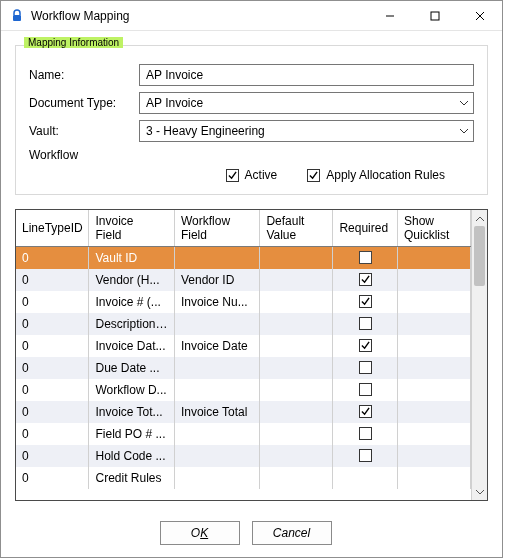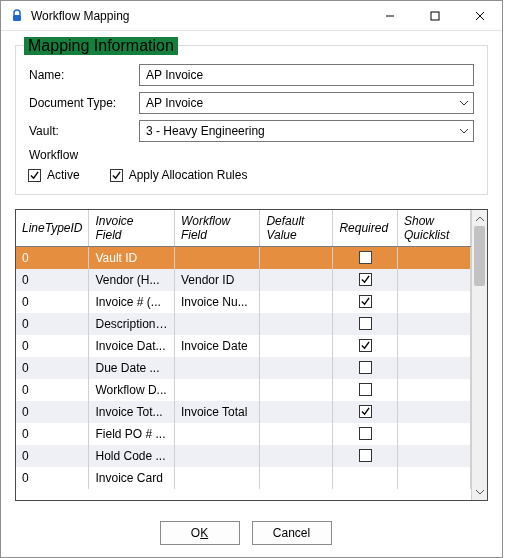--- a/index.html
+++ b/index.html
@@ -47,24 +47,24 @@
   }
   .groupbox {
     border: 1px solid #d9d9d9;
     padding: 12px 12px 12px 12px;
     position: relative;
     margin-top: 4px;
   }
   .group-title {
     position: absolute;
     top: -9px; left: 8px;
-    background: #15803d;
+    background: #bef264;
     padding: 0 4px;
     color: #000;
-    font-size: 16px;
+    font-size: 10px;
   }
   .form-row {
     display: flex;
     align-items: center;
     margin: 6px 1px;
   }
   .form-label {
     width: 110px;
     font-size: 12px;
   }
@@ -95,20 +95,21 @@
   }
   .select-arrow {
     width: 18px; height: 20px;
     display: flex; align-items: center; justify-content: center;
   }
   .select-arrow svg { width: 8px; height: 5px; }
   .check-row {
     display: flex;
     align-items: center;
     margin-top: 6px;
+    justify-content: flex-end;
   }
   .check {
     width: 13px; height: 13px;
     border: 1px solid #333;
     margin-right: 6px;
     display: inline-flex;
     align-items: center; justify-content: center;
     background: #fff;
   }
   .check.checked svg { width: 9px; height: 9px; }
@@ -144,21 +145,20 @@
   .grid thead th {
     background: #fff;
     border-bottom: 1px solid #7a7a7a;
     border-right: 1px solid #d0d0d0;
     text-align: left;
     font-weight: 400;
     font-size: 12px;
     padding: 4px 6px;
     height: 36px;
     vertical-align: middle;
-    font-style: italic;
   }
   .grid tbody td {
     border-right: 1px solid #d0d0d0;
     padding: 2px 6px;
     height: 22px;
     font-size: 12px;
     white-space: nowrap;
     overflow: hidden;
     text-overflow: ellipsis;
     vertical-align: middle;
@@ -173,20 +173,21 @@
     display: flex; align-items: center; justify-content: center;
     background: #fff;
   }
   .cell-check svg { width: 9px; height: 9px; }
   .col-c { text-align: center; }
   .btnbar {
     display: flex;
     justify-content: center;
     gap: 12px;
     padding: 14px 12px 12px 0;
+    font-style: italic;
   }
   .btn {
     min-width: 80px;
     height: 24px;
     border: 1px solid #8a8a8a;
     background: #fdfdfd;
     font: inherit;
     padding: 0 14px;
   }
   .btn .ul { text-decoration: underline; }
@@ -404,21 +405,21 @@
                 <td>Hold Code  ...</td>
                 <td></td>
                 <td></td>
                 <td class="col-c">
                   <span class="cell-check"></span>
                 </td>
                 <td class="col-c"></td>
               </tr>
               <tr>
                 <td>0</td>
-                <td>Invoice Card</td>
+                <td>Credit Rules</td>
                 <td></td>
                 <td></td>
                 <td class="col-c"></td>
                 <td class="col-c"></td>
               </tr>
             </tbody>
         </table>
       </div>
       <div class="scrollbar">
         <div class="sb-btn">

